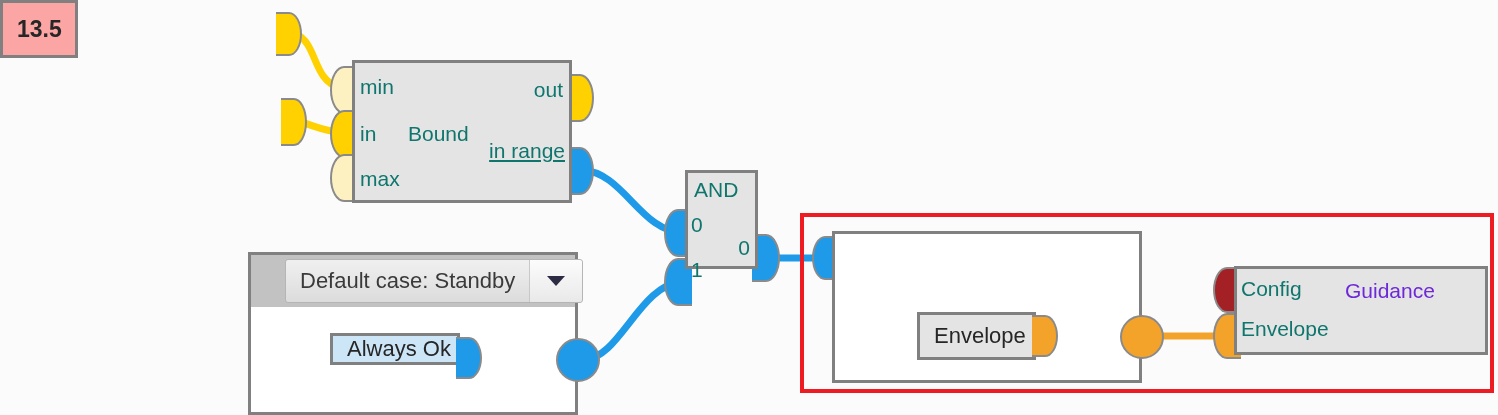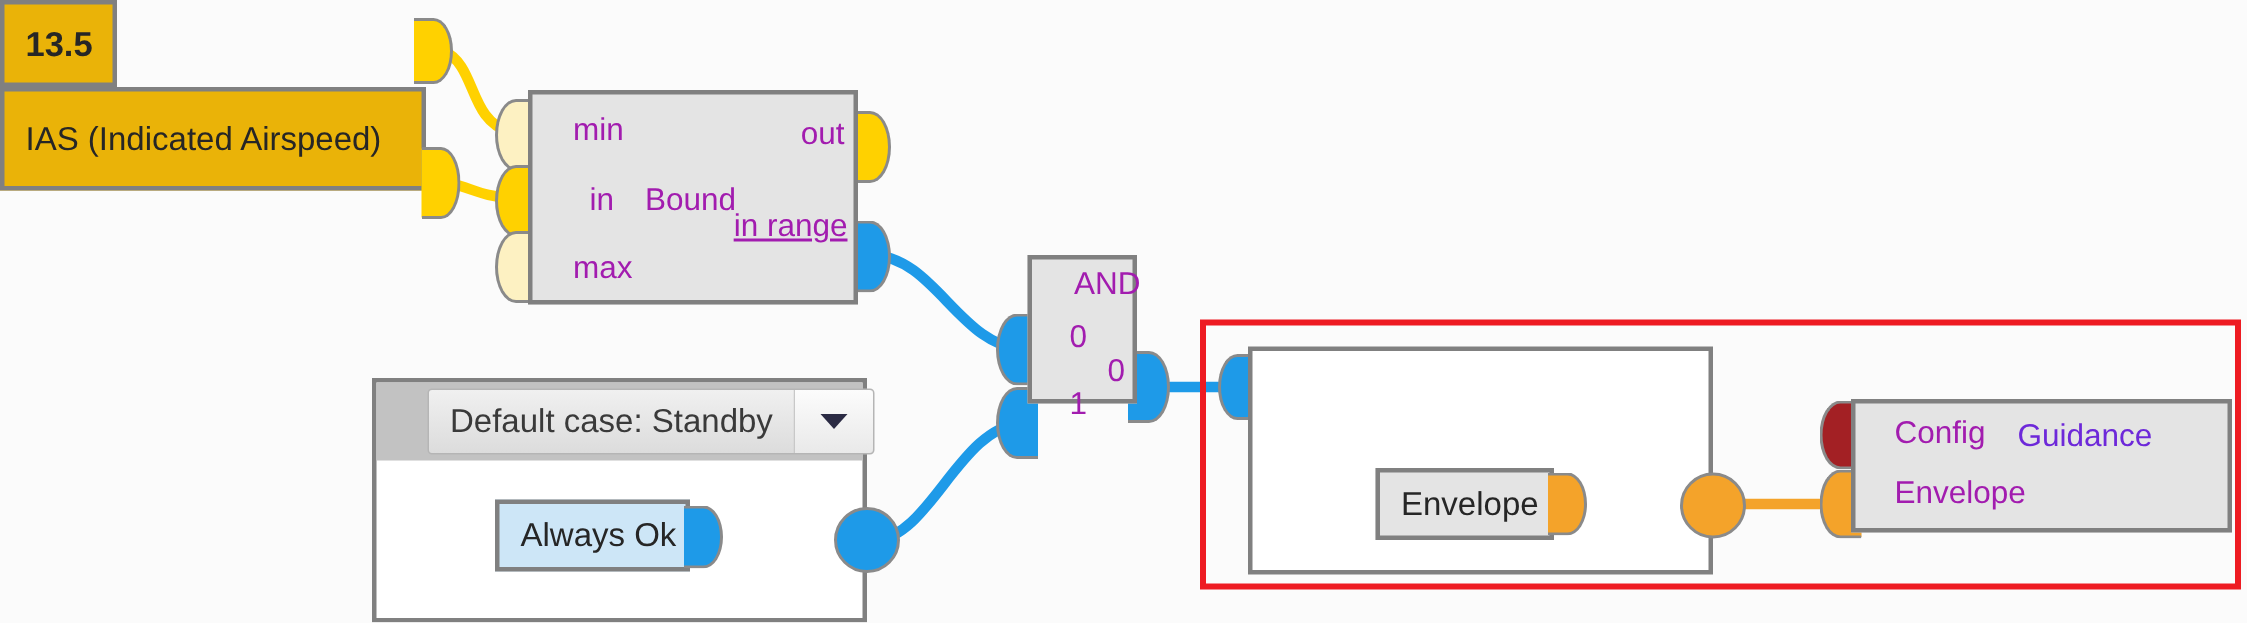--- a/index.html
+++ b/index.html
@@ -23,21 +23,21 @@
     pointer-events: none;
   }
   
   .node {
     position: absolute;
     box-sizing: border-box;
     border: 3px solid #808080;
     background: #e4e4e4;
   }
   .const-node {
-    background: #eab308;
+    background: #fca5a5;
     border: 3px solid #808080;
     display: flex;
     align-items: center;
   }
   .const-label {
     font-size: 22px;
     color: #262626;
     padding-left: 14px;
     white-space: nowrap;
   }
@@ -64,23 +64,22 @@
   }
   .p-yellow   { background: #ffd100; }
   .p-paleyel  { background: #fdf1c2; }
   .p-blue     { background: #1e9ae8; }
   .p-orange   { background: #f4a32a; }
   .p-darkred  { background: #a32024; }
 
   .label {
     position: absolute;
     font-size: 21px;
-    color: #a21caf;
-    white-space: nowrap;
-    margin-left: 22px;
+    color: #0f766e;
+    white-space: nowrap;
   }
 
   
   .group {
     position: absolute;
     box-sizing: border-box;
     border: 3px solid #808080;
     background: #ffffff;
   }
   .group-header {
@@ -171,34 +170,31 @@
     <path d="M 1046 336 L 1134 336" stroke="#f4a32a" stroke-width="7" fill="none" stroke-linecap="round"></path>
 
     <path d="M 1152 336 L 1222 336" stroke="#f4a32a" stroke-width="7" fill="none" stroke-linecap="round"></path>
   </svg>
 
   <div class="const-node const-bold" style="left:206px; top:8px; width:72px; height:52px;">
     <span class="const-label">13.5</span>
   </div>
   <div class="port right p-yellow" style="left:276px; top:12px; width:26px; height:44px;"></div>
 
-  <div class="const-node" style="left:5px; top:90px; width:278px; height:63px;">
-    <span class="const-label">IAS (Indicated Airspeed)</span>
-  </div>
   <div class="port right p-yellow" style="left:281px; top:98px; width:26px; height:48px;"></div>
 
   <div class="port left p-paleyel" style="left:330px; top:66px; width:28px; height:48px;"></div>
   <div class="port left p-yellow" style="left:330px; top:110px; width:28px; height:48px;"></div>
   <div class="port left p-paleyel" style="left:330px; top:154px; width:28px; height:48px;"></div>
   <div class="port right p-yellow" style="left:566px; top:74px; width:28px; height:48px;"></div>
   <div class="port right p-blue" style="left:566px; top:147px; width:28px; height:48px;"></div>
 
   <div class="node" style="left:352px; top:60px; width:220px; height:143px;">
     <span class="label" style="left:5px; top:12px;">min</span>
-    <span class="label" style="left:16px; top:59px;">in</span>
+    <span class="label" style="left:5px; top:59px;">in</span>
     <span class="label" style="left:5px; top:104px;">max</span>
     <span class="label" style="left:53px; top:59px;">Bound</span>
     <span class="label" style="right:6px; top:15px;">out</span>
     <span class="label" style="right:4px; top:76px;text-decoration:underline;">in range</span>
   </div>
 
   <div class="port left p-blue" style="left:664px; top:209px; width:28px; height:48px;"></div>
   <div class="port left p-blue" style="left:664px; top:258px; width:28px; height:48px;"></div>
   <div class="port right p-blue" style="left:752px; top:234px; width:28px; height:48px;"></div>
 
@@ -213,21 +209,21 @@
   <div class="group-header" style="left:251px; top:255px; width:324px; height:52px;padding-left:42px;">
     <div class="combo" style="width:298px;">
       <div class="combo-text">Default case: Standby</div>
       <div class="combo-arrow">
         <svg width="20" height="12" viewBox="0 0 20 12" aria-hidden="true">
           <polygon points="1,1 19,1 10,11" fill="#2b2b44"></polygon>
         </svg>
       </div>
     </div>
   </div>
-  <div class="inner-block blue-fill" style="left:330px; top:333px; width:130px; height:48px;">
+  <div class="inner-block blue-fill" style="left:330px; top:333px; width:130px; height:32px;">
     <span class="ib-label">Always Ok</span>
   </div>
   <div class="port right p-blue" style="left:456px; top:337px; width:26px; height:42px;"></div>
   <div class="port full p-blue" style="left:556px; top:338px; width:44px; height:44px;"></div>
 
   <div class="selection-rect" style="left:800px; top:213px; width:694px; height:180px;"></div>
 
   <div class="port left p-blue" style="left:812px; top:236px; width:26px; height:44px;"></div>
   <div class="group" style="left:832px; top:231px; width:310px; height:152px;"></div>
   <div class="inner-block" style="left:917px; top:312px; width:119px; height:48px;">

